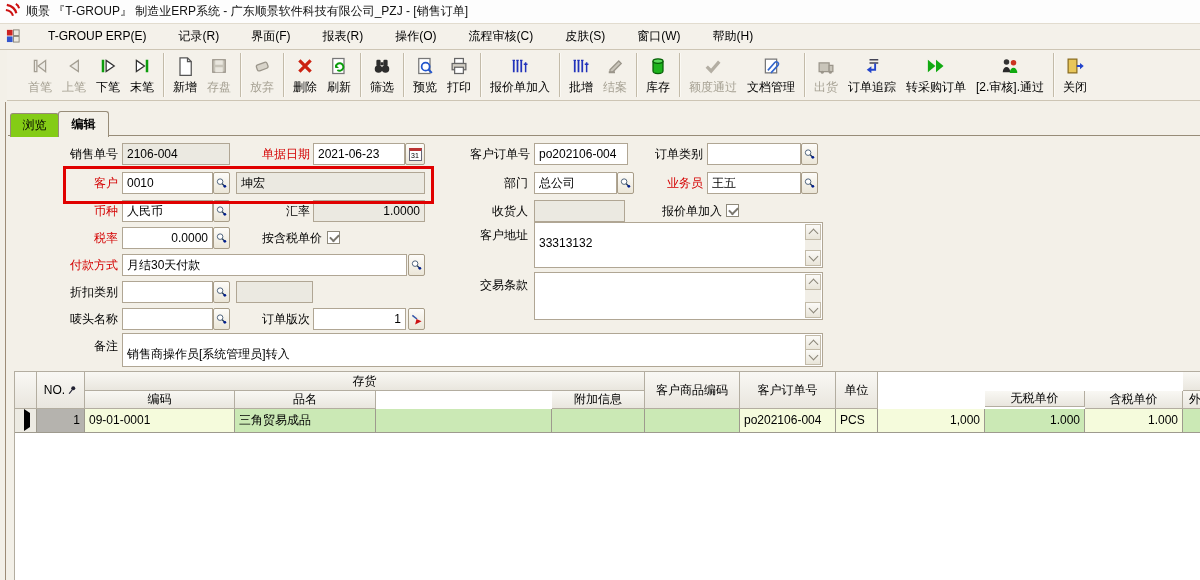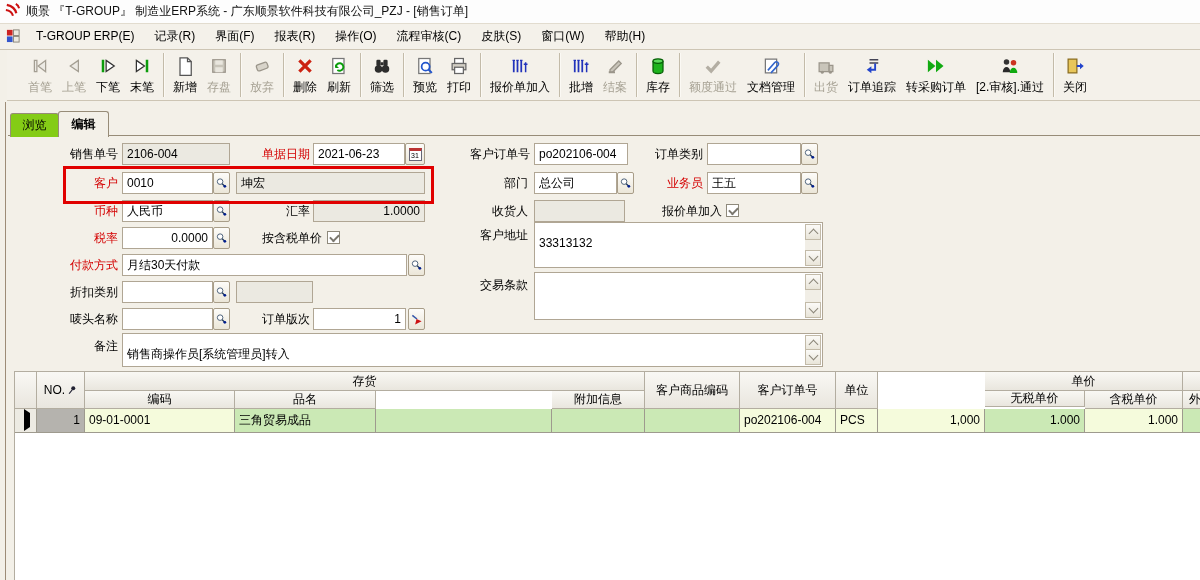--- a/index.html
+++ b/index.html
@@ -4,21 +4,21 @@
 <style>
   html,body{margin:0;padding:0}
   body{
     width:1200px;height:580px;position:relative;overflow:hidden;
     background:#f3f0e8;font-family:"Liberation Sans",sans-serif;font-size:12px;color:#000;
   }
   
   .titlebar{position:absolute;left:0;top:0;width:1200px;height:23px;background:#fdfdfd;display:flex;align-items:center;gap:5px;padding-left:4px;box-sizing:border-box}
   .titlebar .ttext{font-size:12px;color:#111;white-space:nowrap}
   
-  .menubar{position:absolute;left:0;top:23px;width:1200px;height:27px;background:#f4f1ea;border-top:1px solid #e2dccf;border-bottom:1px solid #cdc5b4;box-sizing:border-box;display:flex;align-items:center;padding-left:6px;gap:2px}
+  .menubar{position:absolute;left:0;top:23px;width:1200px;height:27px;background:#f4f1ea;border-top:1px solid #e2dccf;border-bottom:1px solid #cdc5b4;box-sizing:border-box;display:flex;align-items:center;padding-left:6px;gap:14px}
   .mitem{padding:0 9px;height:21px;line-height:21px;white-space:nowrap;cursor:default}
   
   .toolbar{position:absolute;left:7px;top:50px;width:1200px;height:51px;background:#f4f1ea;border-bottom:1px solid #cdc5b4;box-sizing:border-box;display:flex;align-items:center;padding-left:16px}
   .tbtn{display:inline-flex;flex-direction:column;align-items:center;justify-content:center;height:46px;padding:0 5px;gap:1px;border-radius:2px}
   .tbtn .tlabel{font-size:12px;white-space:nowrap;line-height:14px}
   .tbtn.dis .tlabel{color:#a6a193}
   .tsep{width:1px;height:44px;background:#c3bba9;margin:0 4px;box-shadow:1px 0 0 #fbf9f4}
   
   .tab{position:absolute;height:23px;background:#84cc16;border:1px solid #978c78;border-bottom:none;border-radius:3px 3px 0 0;display:flex;align-items:center;justify-content:center;z-index:2}
   .tab.active{background:#f3f0e8;font-weight:bold;z-index:4}
@@ -438,21 +438,20 @@
         <path d="M6.2 5.8 2.5 10.5" stroke="#223" stroke-width="1.4"></path>
       </svg>
   </div>
   <div class="gh" style="left:70px;top:0;width:560px;height:19px">存货</div>
   <div class="gh" style="left:70px;top:19px;width:150px;height:18px">编码</div>
   <div class="gh" style="left:220px;top:19px;width:141px;height:18px">品名</div>
   <div class="gh" style="left:537px;top:19px;width:93px;height:18px">附加信息</div>
   <div class="gh" style="left:630px;top:0;width:95px;height:37px">客户商品编码</div>
   <div class="gh" style="left:725px;top:0;width:96px;height:37px">客户订单号</div>
   <div class="gh" style="left:821px;top:0;width:42px;height:37px">单位</div>
-  <div class="gh" style="left:970px;top:0;width:198px;height:19px">单价</div>
   <div class="gh" style="left:970px;top:19px;width:100px;height:16px">无税单价</div>
   <div class="gh" style="left:1070px;top:19px;width:98px;height:18px">含税单价</div>
   <div class="gh" style="left:1168px;top:0;width:18px;height:19px"></div>
   <div class="gh" style="left:1168px;top:19px;width:18px;height:18px;justify-content:flex-start;padding-left:6px">外</div>
 
   <div class="gd" style="left:0;top:37px;width:22px;height:24px;background:#edebe3"><span class="ind-arrow"></span></div>
   <div class="gd num" style="left:22px;top:37px;width:48px;height:24px;background:#b5b3ae">1</div>
   <div class="gd yel" style="left:70px;top:37px;width:150px;height:24px">09-01-0001</div>
   <div class="gd grn" style="left:220px;top:37px;width:141px;height:24px">三角贸易成品</div>
   <div class="gd grn" style="left:361px;top:37px;width:176px;height:24px"></div>

